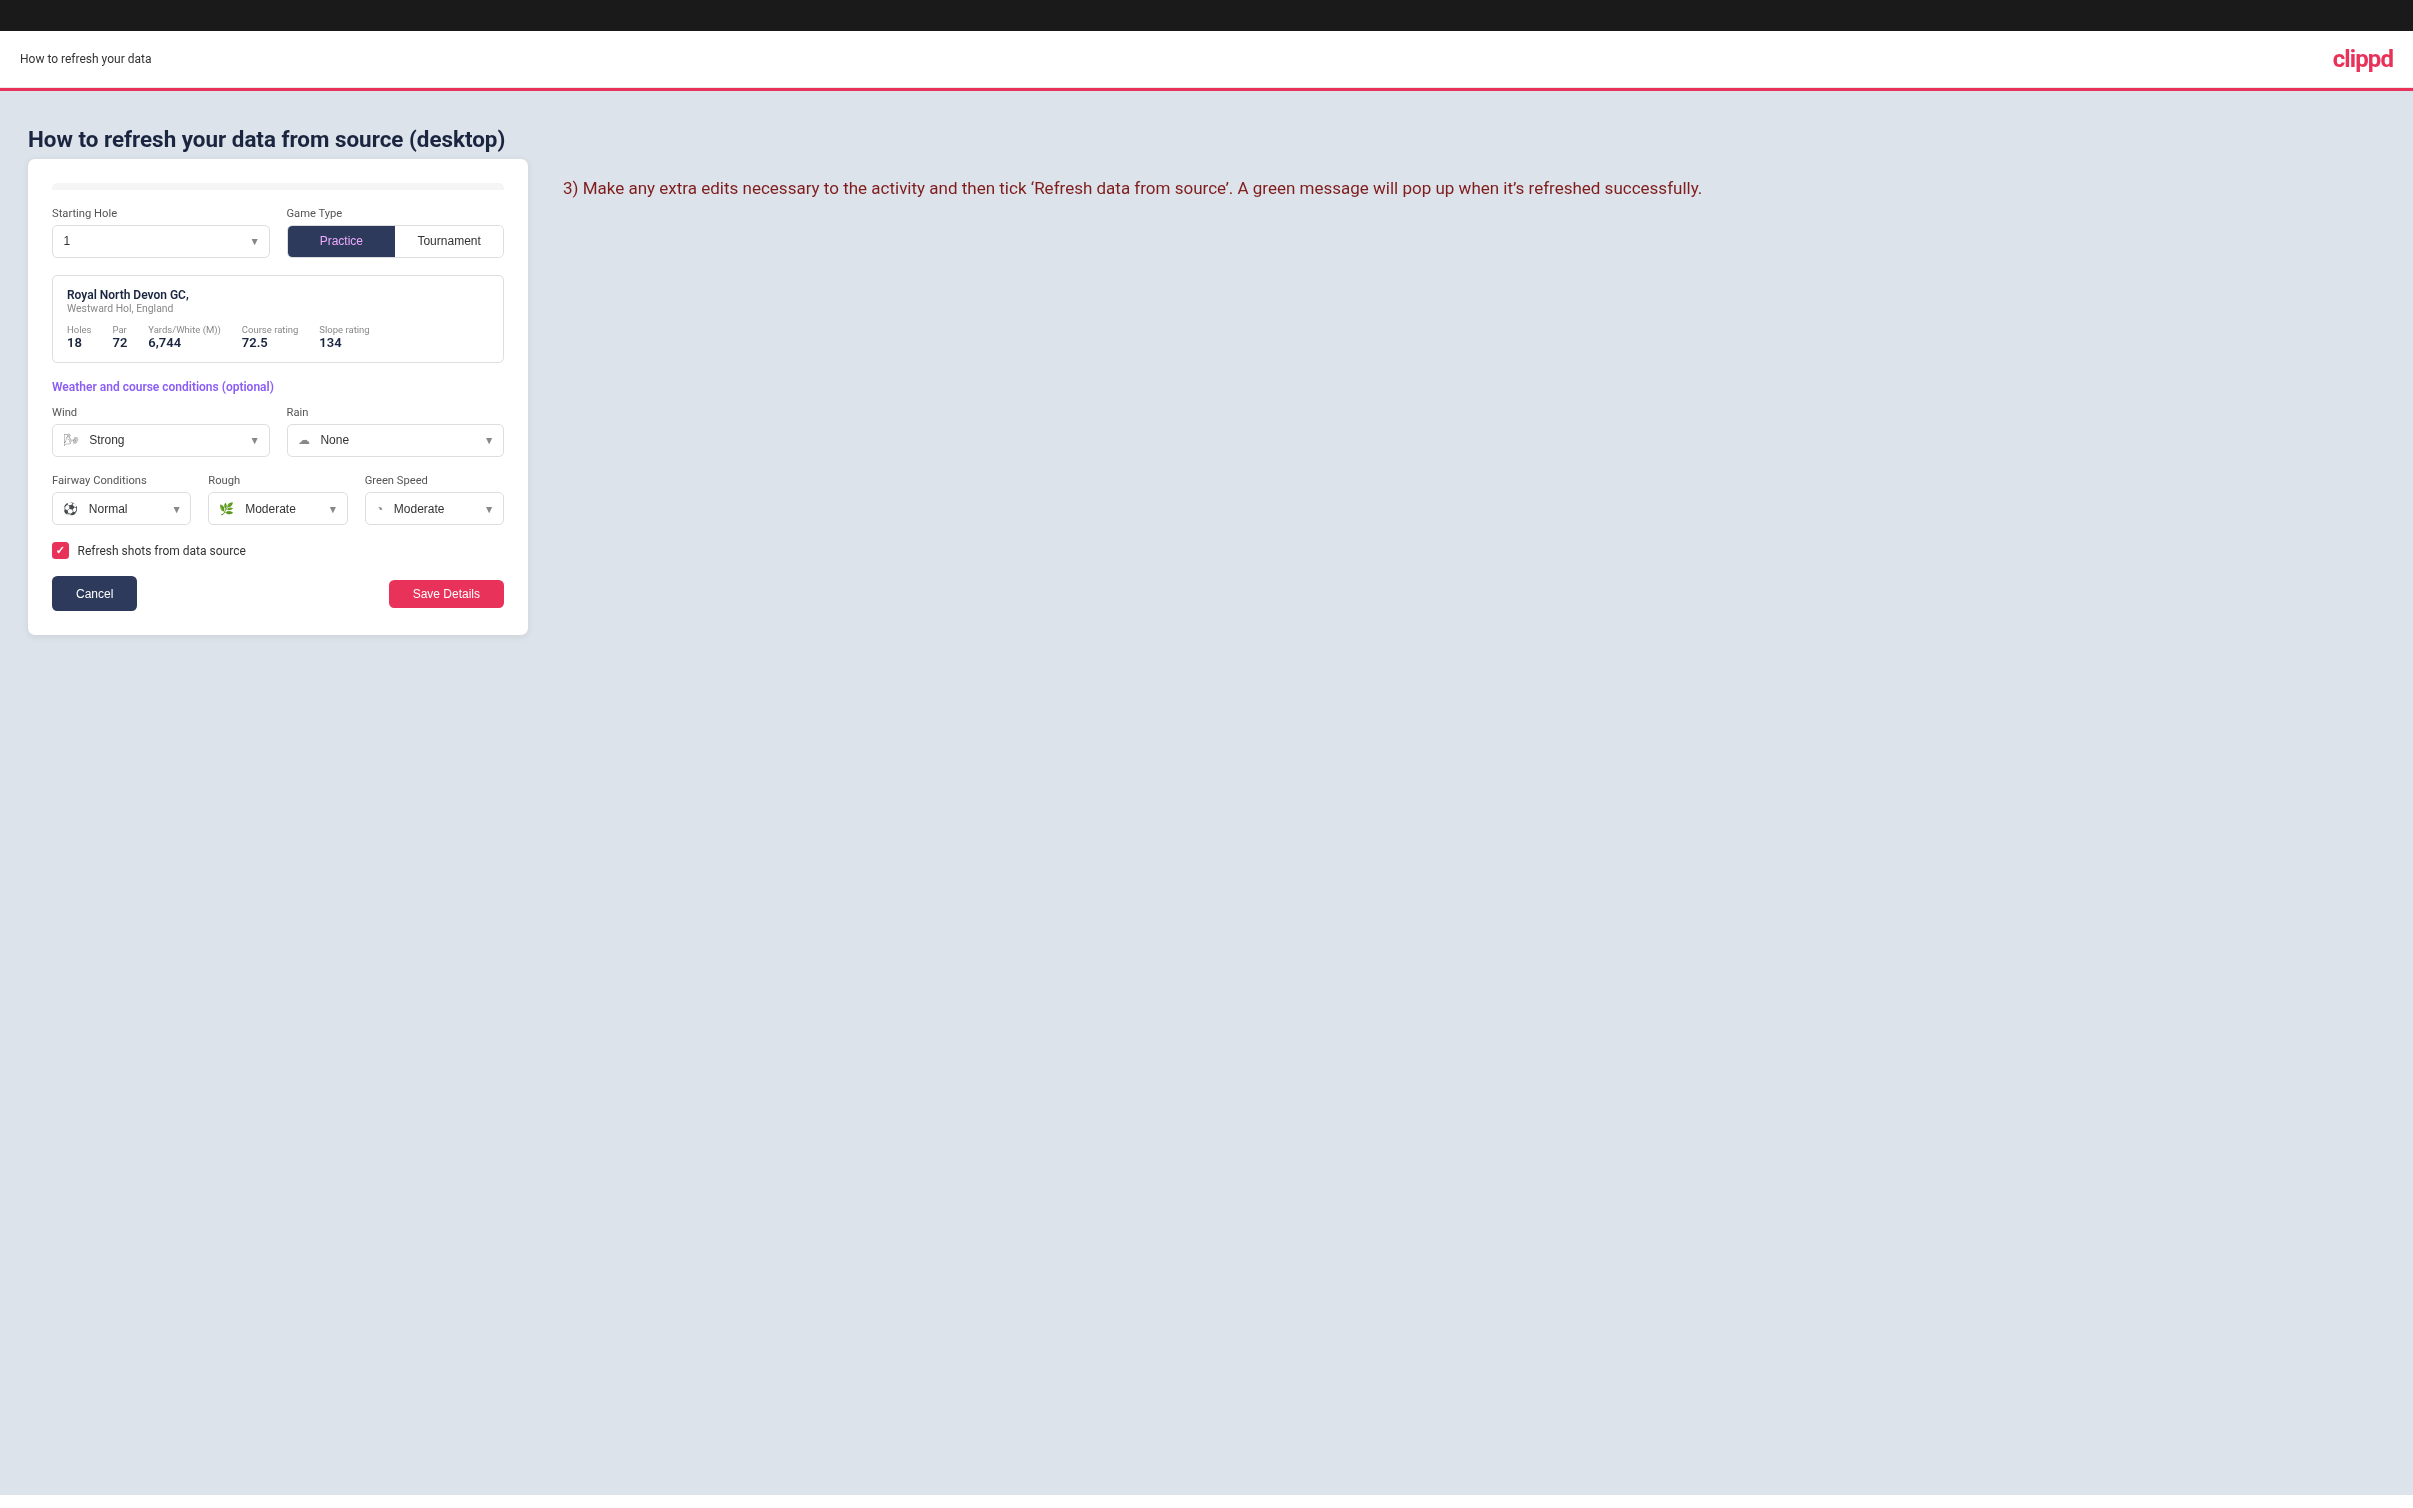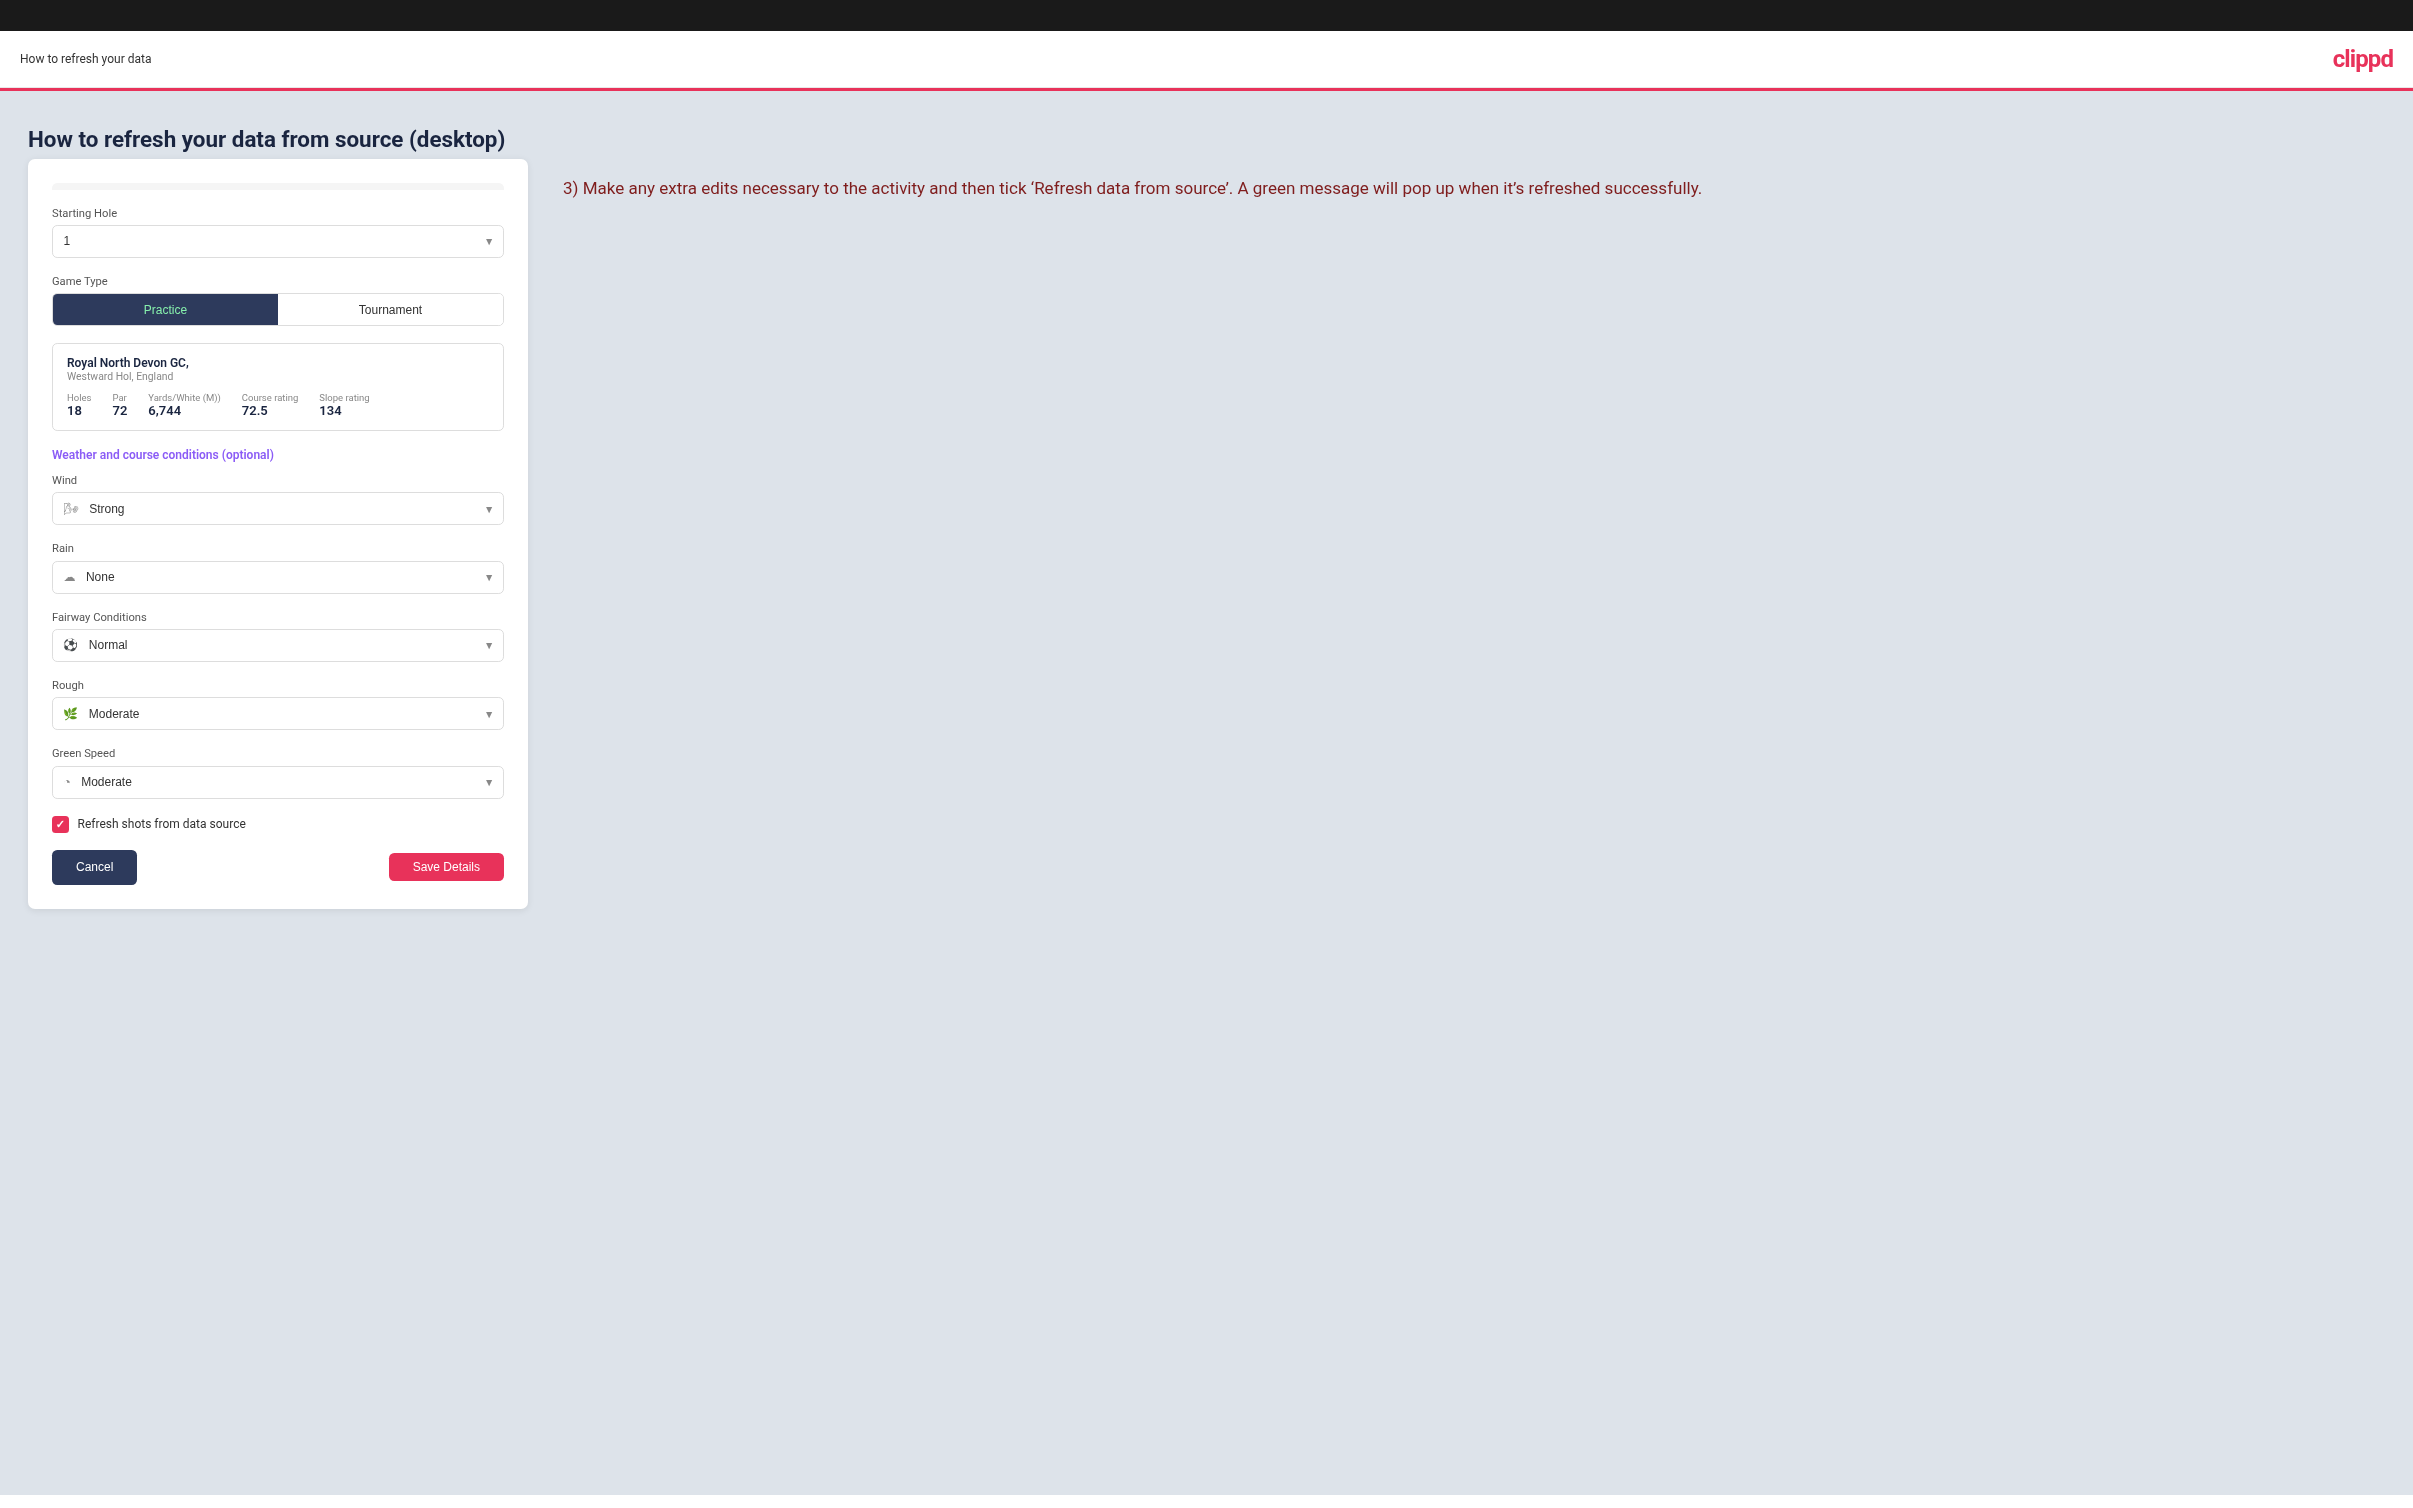--- a/index.html
+++ b/index.html
@@ -61,21 +61,20 @@
       border-radius: 7px;
       padding: 24px;
       flex: 0 0 500px;
       max-width: 500px;
       box-shadow: 0 1.7px 7px rgba(0,0,0,0.08);
     }
     .form-row {
       display: flex;
       gap: 17px;
       margin-bottom: 17px;
-      flex-direction: column;
     }
     .form-group {
       flex: 1;
     }
     .form-group label {
       display: block;
       font-size: 11.2px;
       color: #555;
       margin-bottom: 5.2px;
     }
@@ -115,21 +114,21 @@
       flex: 1;
       padding: 8.6px;
       border: none;
       font-size: 12px;
       font-weight: 500;
       cursor: pointer;
       transition: background 0.2s;
     }
     .game-type-btn.active {
       background: #2d3a5c;
-      color: #86efac;
+      color: #f0abfc;
     }
     .game-type-btn.inactive {
       background: #fff;
       color: #333;
     }
     .course-info-box {
       border: 0.9px solid #ddd;
       border-radius: 5.2px;
       padding: 12px 14px;
       margin-bottom: 17px;

